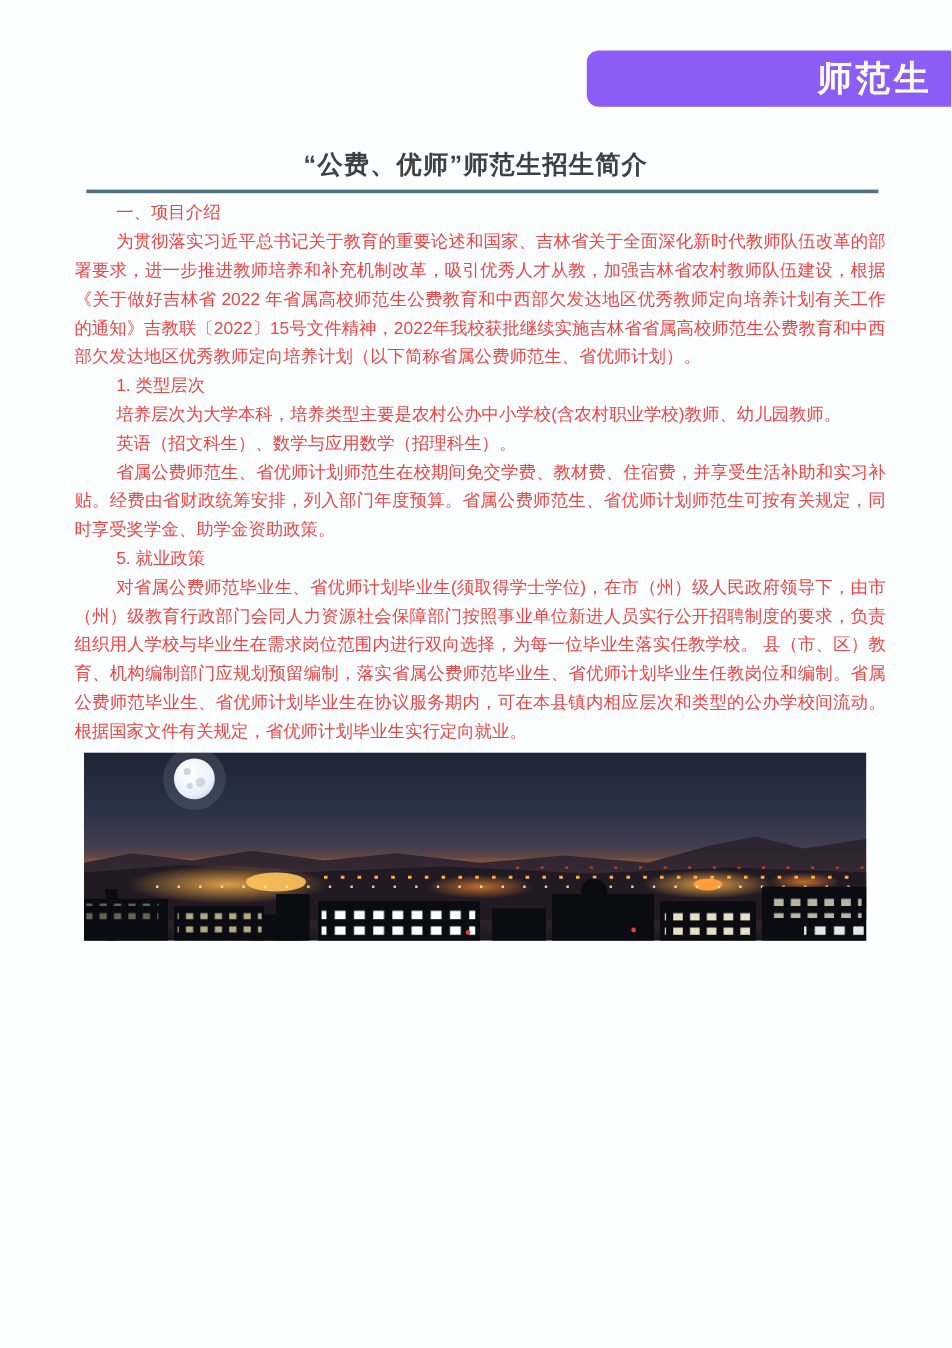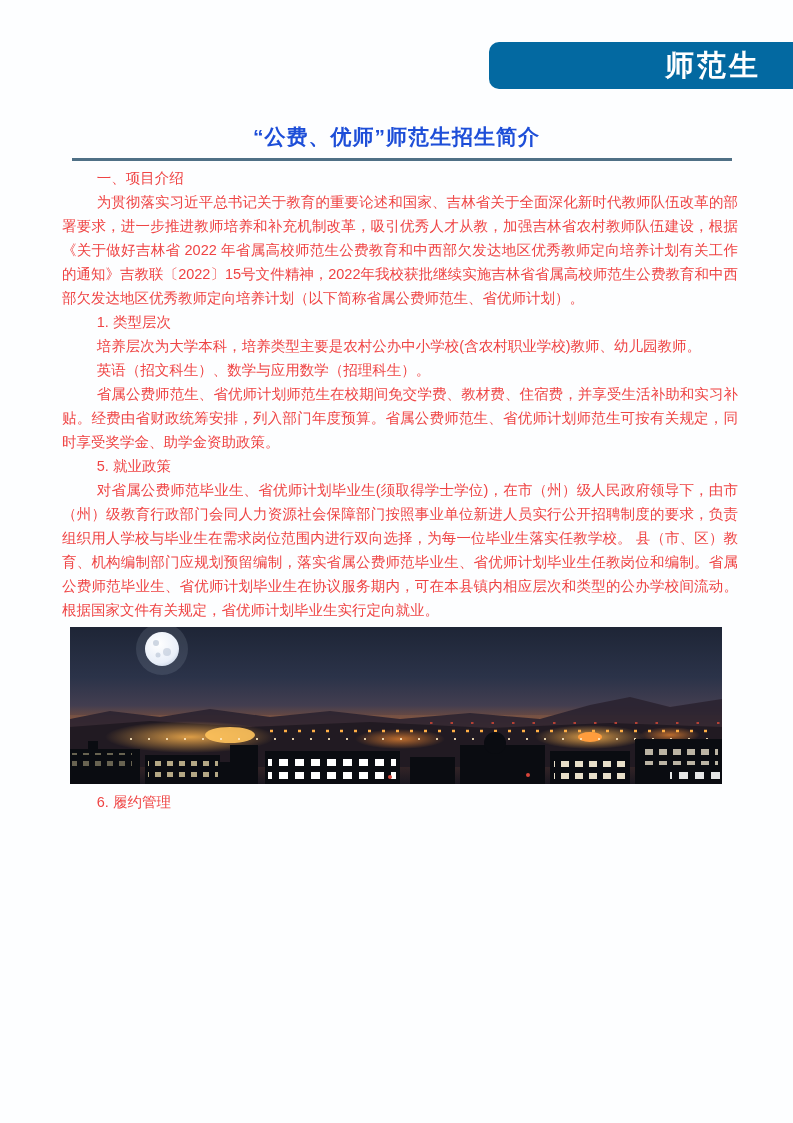--- a/index.html
+++ b/index.html
@@ -10,32 +10,32 @@
   }
   .page{
     position:relative;
     width:793px;height:1123px;
     background:#fdfeff;
     overflow:hidden;
   }
   .banner{
     position:absolute;
     top:42px;left:489px;right:0;height:47px;
-    background:#0369a1;
+    background:#8b5cf6;
     border-radius:10px 0 0 10px;
     display:flex;align-items:center;justify-content:flex-end;
-    padding-right:32px;box-sizing:border-box;
+    padding-right:16px;box-sizing:border-box;
   }
   .banner-label{
     color:#ffffff;font-size:29px;font-weight:bold;letter-spacing:3px;
   }
   .doc-title{
     position:absolute;top:123px;left:0;width:100%;
     margin:0;text-align:center;
-    font-size:21px;font-weight:bold;color:#1d4ed8;letter-spacing:1px;
+    font-size:21px;font-weight:bold;color:#404040;letter-spacing:1px;
   }
   .title-rule{
     position:absolute;top:158px;left:72px;width:660px;height:3px;
     background:#4f7086;border:none;margin:0;padding:0;
   }
   .content{
     position:absolute;top:166px;left:62px;width:676px;
     color:#ef4444;font-size:14.5px;line-height:24px;
     text-align:justify;
   }
@@ -145,16 +145,15 @@
         <rect x="78" y="132" width="70" height="22" fill="url(#winC)" opacity="0.9"></rect>
         <rect x="198" y="128" width="128" height="26" fill="url(#winB)"></rect>
         <rect x="484" y="128" width="72" height="26" fill="url(#winA)"></rect>
         <rect x="570" y="118" width="78" height="20" fill="url(#winA)" opacity="0.8"></rect>
         <rect x="600" y="140" width="50" height="14" fill="url(#winB)" opacity="0.9"></rect>
         <circle cx="320" cy="150" r="2" fill="#d9453a"></circle>
         <circle cx="458" cy="148" r="2" fill="#d9453a"></circle>
       </svg>
     </div>
 
-    <p>6. 履约管理</p>
   </div>
 
 </div>
 
 </body></html>

